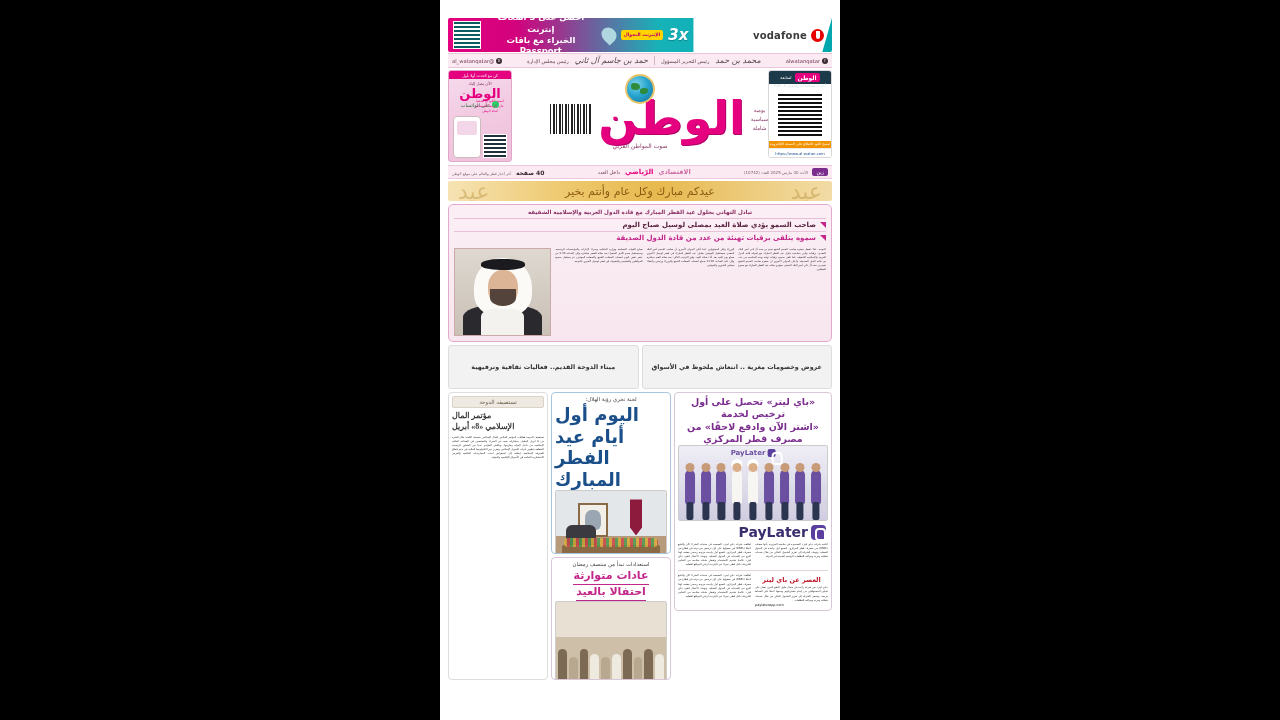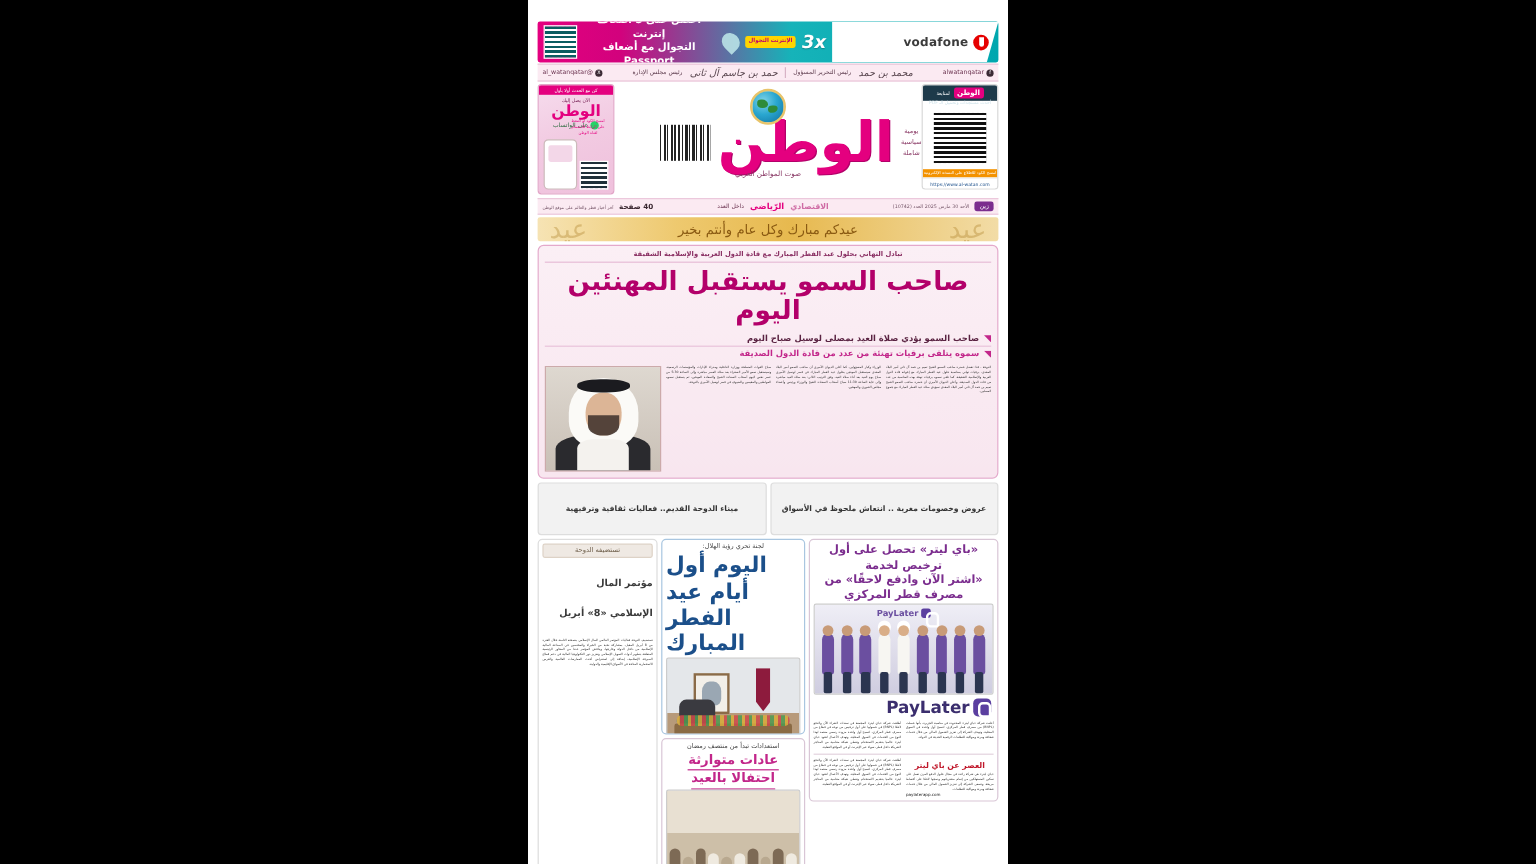--- a/index.html
+++ b/index.html
@@ -160,21 +160,21 @@
   .hl-people{position:absolute;left:10px;bottom:22px;width:30px;height:22px;background:#3a3a40;border-radius:6px 6px 0 0;}
 
   .ph-eid{height:88px;background:linear-gradient(180deg,#d7c9b6 0%,#c2b09a 100%);position:relative;}
   .eidp-sky{position:absolute;inset:0;background:linear-gradient(180deg,#e8e0d2 0 40%,#cdbfa8 40% 100%);}
   .eidp-crowd{position:absolute;left:2px;right:2px;bottom:2px;height:44px;display:flex;gap:2px;align-items:flex-end;}
   .eidp-crowd span{flex:1;height:78%;background:#efeae0;border-radius:6px 6px 1px 1px;}
   .eidp-crowd span:nth-child(2n){background:#7d6a55;height:88%;}
   .eidp-crowd span:nth-child(3n){background:#b8a88f;height:70%;}
 
   .sidebar-head{background:#efe9e3;border:1px solid #ddd2c6;border-radius:2px;text-align:center;font-size:5.6px;color:#6a5a46;padding:2px 0;}
-  .side-title{color:#3a3a3a;font-size:8px;font-weight:800;text-align:right;line-height:1.3;margin:16px 0;}
+  .side-title{color:#3a3a3a;font-size:8px;font-weight:800;text-align:left;line-height:1.3;margin:3px 0;font-family:Liberation Serif, serif;}
 
   .rule{height:1px;background:#e3d3de;margin:3px 0;}
   .redhead{color:#c0182b;font-size:6.5px;font-weight:800;text-align:center;margin:2px 0;}
   .url{color:#1a1a1a;font-size:3.4px;text-align:left;direction:ltr;}
 </style>
 </head>
 <body>
 
 <div class="stage">
  <div class="page">
@@ -184,21 +184,21 @@
      <div class="vf-left">
        <span class="vf-mark"></span>
        <span class="vf-word">vodafone</span>
      </div>
      <span class="vf-3x">3x</span>
      <span class="vf-chip">الإنترنت
 التجوال</span>
      <span class="vf-drop"></span>
      <div class="vf-txt">
        <div>احصل على 3 أضعاف إنترنت</div>
-       <div>التجوال مع أضعاف Passport</div>
+       <div>الخبراء مع باقات Passport</div>
      </div>
      <span class="vf-qr"></span>
    </div>
 
    <div class="social">
      <div class="soc-chip">
        <span class="soc-dot">f</span>
        <span>alwatanqatar</span>
      </div>
      <div class="soc-mid">
@@ -284,21 +284,20 @@
    <div class="eid">
      <span class="calig">
        <span>عيد</span>
             <span>عيد</span>
      </span>
      <b>عيدكم مبارك وكل عام وأنتم بخير</b>
    </div>
 
    <div class="lead">
      <div class="kicker">تبادل التهاني بحلول عيد الفطر المبارك مع قادة الدول العربية والإسلامية الشقيقة</div>
-     <div class="headline">صاحب السمو يستقبل المهنئين اليوم</div>
      <div class="bullets">
        <div class="bul">
          <span class="bul-sq"></span>
          <span>صاحب السمو يؤدي صلاة العيد بمصلى لوسيل صباح اليوم</span>
        </div>
        <div class="bul">
          <span class="bul-sq"></span>
          <span>سموه يتلقى برقيات تهنئة من عدد من قادة الدول الصديقة</span>
        </div>
      </div>

